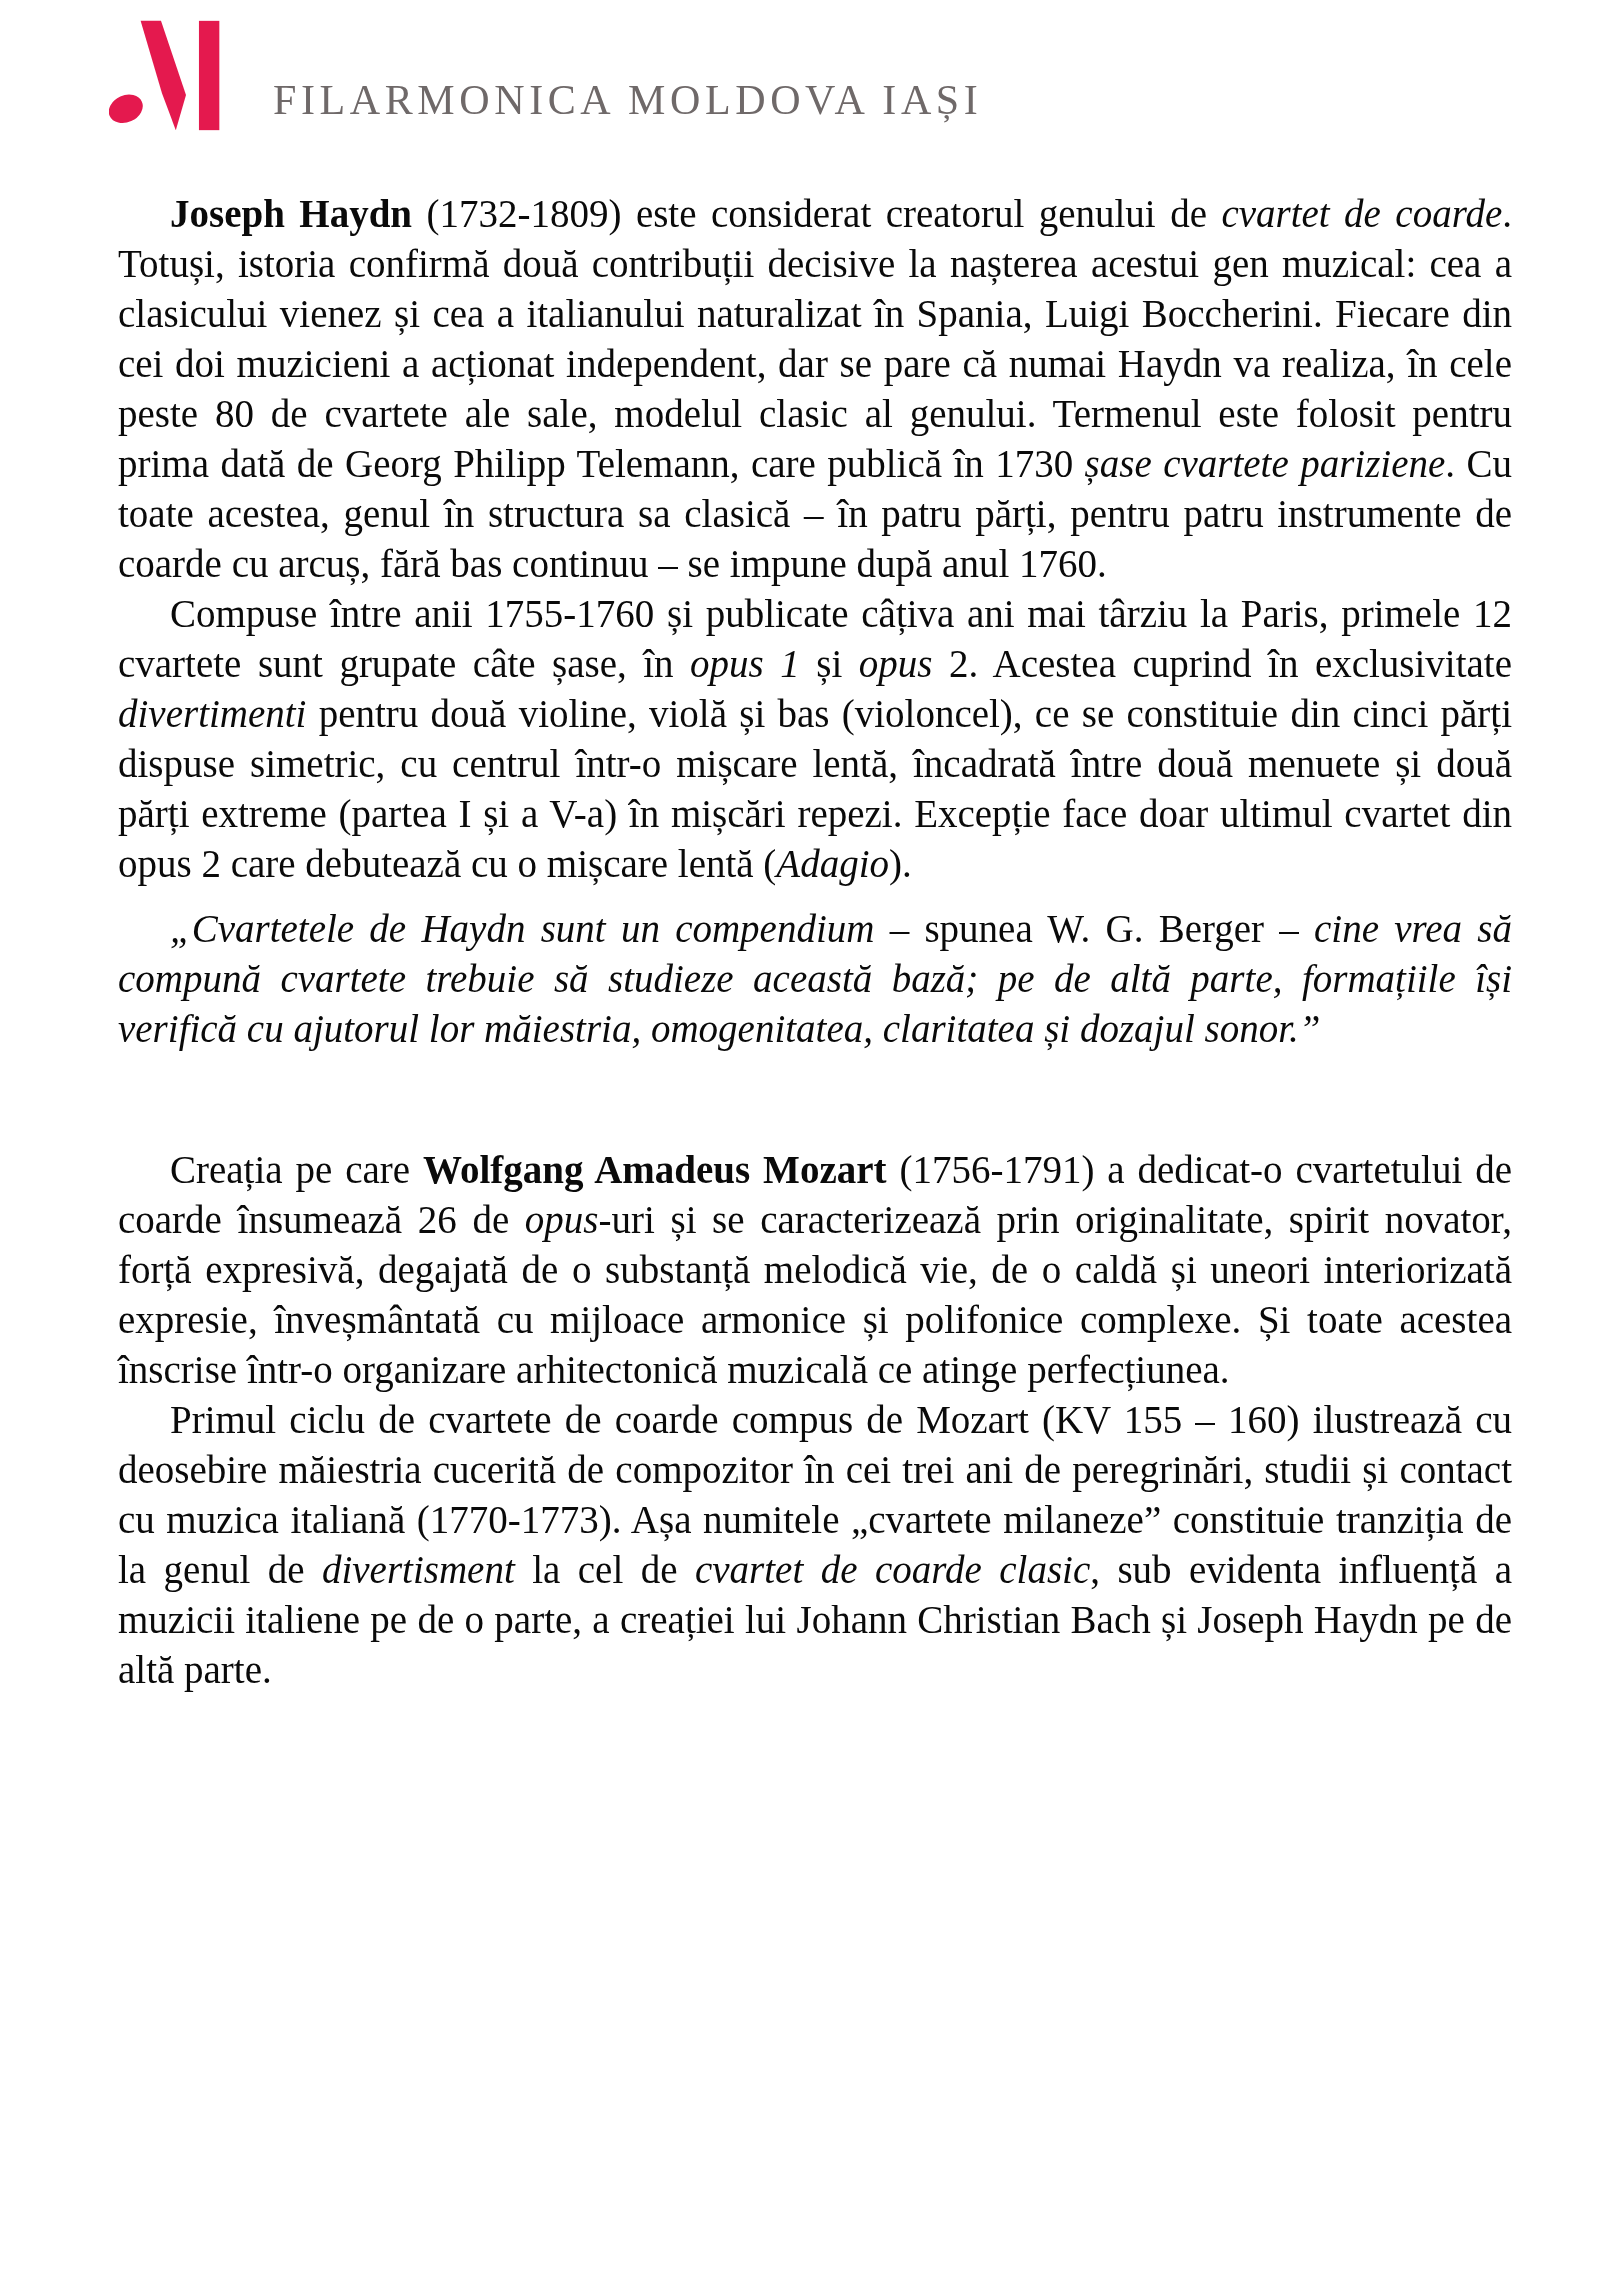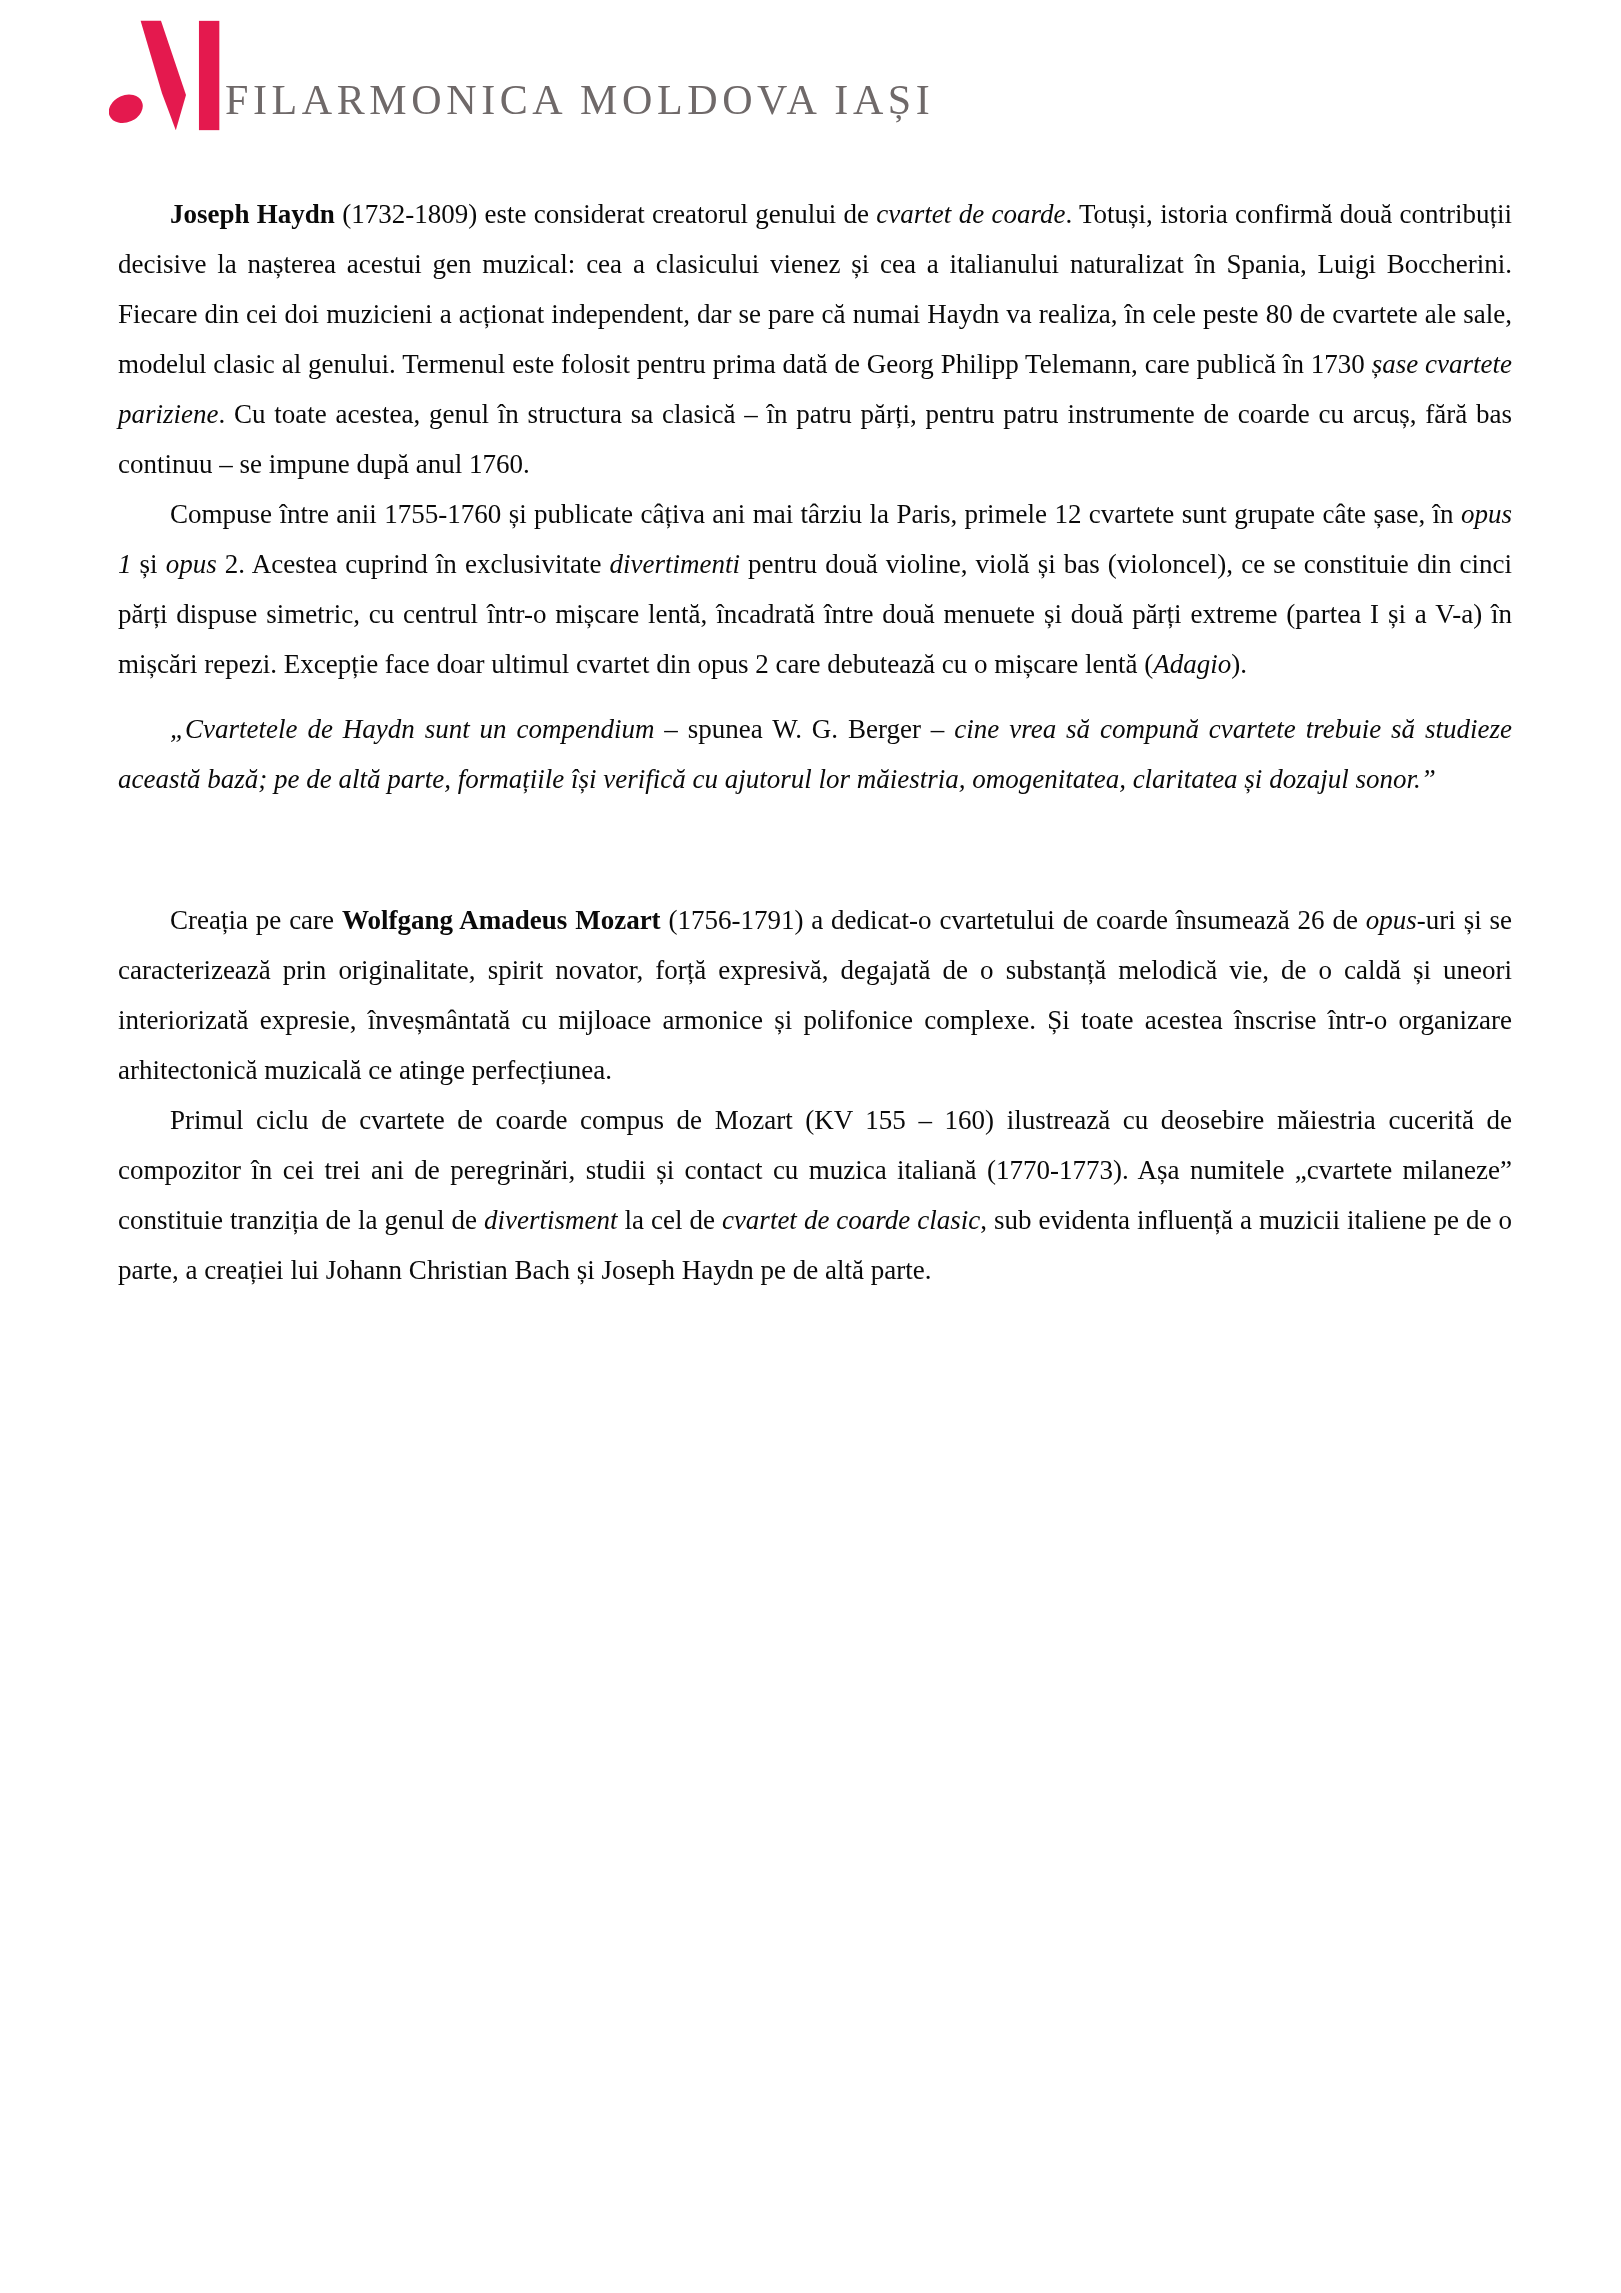--- a/index.html
+++ b/index.html
@@ -16,20 +16,21 @@
     overflow: hidden;
   }
 
   
   .header {
     position: absolute;
     top: 18.6px;
     left: 109px;
     display: flex;
     align-items: flex-end;
+    gap: 48px;
   }
   .logo-svg {
     display: block;
     width: 116px;
     height: 113px;
     fill: var(--logo-color, #e4194e);
   }
   .brand-name {
     font-family: "Liberation Serif", serif;
     font-size: 42px;
@@ -39,21 +40,21 @@
     margin-bottom: 11px;
     white-space: nowrap;
   }
 
   
   .article {
     position: absolute;
     top: 189px;
     left: 118px;
     width: 1394px;
-    font-size: 27px;
+    font-size: 39px;
     line-height: 50px;
     text-align: justify;
   }
   .para {
     margin: 0;
     text-indent: 52px;
   }
   .gap-quote { margin-top: 15px; }
   .gap-large { margin-top: 91px; }
   .gap-small { margin-top: 16.7px; }

